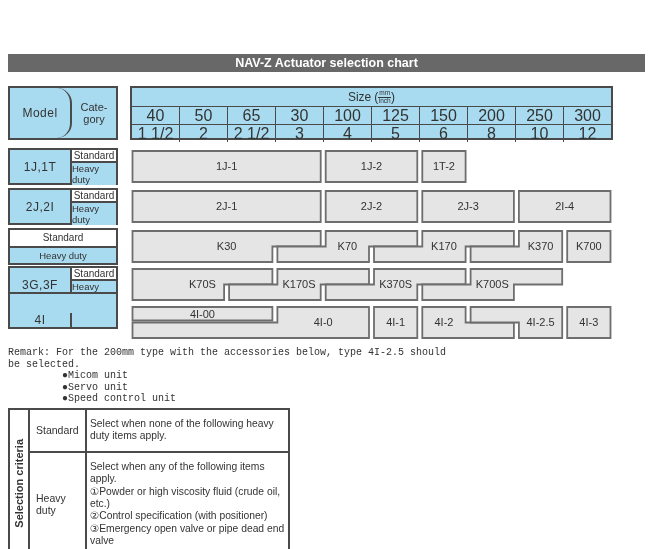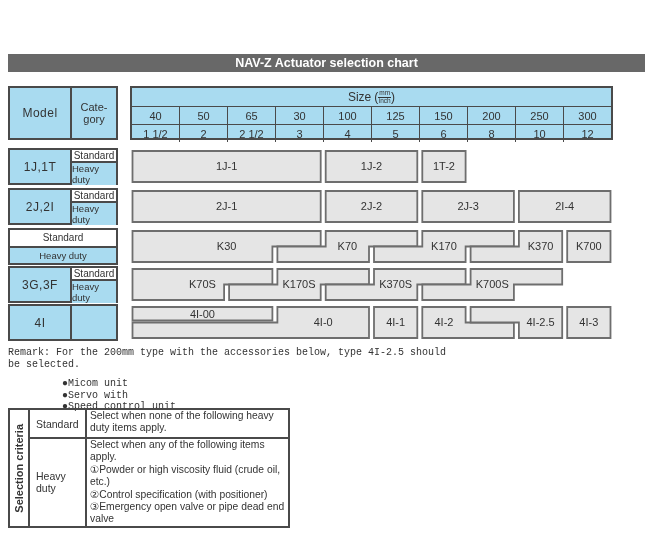--- a/index.html
+++ b/index.html
@@ -11,50 +11,50 @@
             font-size:12.5px;font-weight:bold;display:flex;align-items:center;justify-content:center;}
   
   .block{box-sizing:border-box;border:2px solid #4a4a4a;background:#a9dbf0;display:flex;}
   .model-cell{box-sizing:border-box;width:62px;border-right:2px solid #4a4a4a;display:flex;
               align-items:center;justify-content:center;font-size:12px;letter-spacing:.5px;}
   .cat-col{flex:1;display:flex;flex-direction:column;}
   .cat-top{box-sizing:border-box;flex:1;background:#fff;border-bottom:2px solid #4a4a4a;
            display:flex;align-items:center;justify-content:center;font-size:10px;}
   .cat-bot{flex:1;background:#a9dbf0;display:flex;align-items:center;justify-content:center;font-size:9.5px;}
   #left-header{left:8px;top:86px;width:110px;height:54px;}
-  #left-header .model-cell{font-size:12px;}
+  #left-header .model-cell{font-size:12px;border-radius:15px;}
   .cat-header{flex:1;display:flex;align-items:center;justify-content:center;
               font-size:11px;text-align:center;line-height:12px;}
   
   #size-grid{left:130px;top:86px;width:483px;height:54px;box-sizing:border-box;
              border:2px solid #4a4a4a;background:#a9dbf0;}
   #size-band{height:18px;display:flex;align-items:center;justify-content:center;font-size:12px;gap:3px;}
   .frac{display:inline-flex;flex-direction:column;align-items:center;font-size:6.5px;line-height:6.5px;}
   .frac .ftop{border-bottom:1px solid #333;padding:0 1px;}
   .size-row{display:flex;height:18px;box-sizing:border-box;border-top:1.5px solid #4a4a4a;}
   .size-cell{box-sizing:border-box;flex:1;display:flex;align-items:center;justify-content:center;
-             font-size:11px;border-left:1.5px solid #4a4a4a;}
+             font-size:16px;border-left:1.5px solid #4a4a4a;}
   .size-cell:first-child{border-left:none;}
   
   #bars{left:0;top:0;width:650px;height:549px;pointer-events:none;}
   
   #remark{left:8px;top:347px;width:440px;font-size:10px;line-height:11.5px;font-family:Liberation Mono, monospace;}
-  #remark .bullets{margin-left:54px;margin-top:8px;}
+  #remark .bullets{margin-left:54px;}
   #note778{left:450px;top:347px;font-size:10.5px;}
   
   #criteria{left:8px;top:408px;width:282px;box-sizing:border-box;border:2px solid #4a4a4a;display:flex;}
   #crit-label{box-sizing:border-box;width:20px;border-right:2px solid #4a4a4a;display:flex;
               align-items:center;justify-content:center;}
   #crit-label span{writing-mode:vertical-rl;transform:rotate(180deg);font-weight:bold;font-size:11px;white-space:nowrap;}
   #crit-rows{flex:1;display:flex;flex-direction:column;}
   .crit-row{display:flex;box-sizing:border-box;border-top:2px solid #4a4a4a;}
   .crit-row:first-child{border-top:none;}
   .crit-name{box-sizing:border-box;width:57px;border-right:2px solid #4a4a4a;display:flex;
              align-items:center;justify-content:flex-start;padding-left:6px;font-size:10.5px;}
-  .crit-desc{flex:1;font-size:10.3px;line-height:12.4px;padding:0 3px;white-space:pre-line;}
+  .crit-desc{flex:1;font-size:10.3px;line-height:12.4px;padding:8px 3px;white-space:pre-line;}
 </style>
 </head>
 <body>
 
 <div id="stage">
 
   <div id="titlebar" class="abs">
     <span>NAV-Z Actuator selection chart</span>
   </div>
 
@@ -123,21 +123,21 @@
           <div class="cat-bot">Heavy duty</div>
         </div>
       </div>
       <div class="abs block" style="left: 8px; top: 266px; width: 110px; height: 37px;">
         <div class="model-cell">3G,3F</div>
         <div class="cat-col">
           <div class="cat-top">Standard</div>
           <div class="cat-bot">Heavy duty</div>
         </div>
       </div>
-      <div class="abs block" style="left: 8px; top: 304px; width: 110px; height: 37px;">
+      <div class="abs block" style="left: 8px; top: 292px; width: 110px; height: 37px; align-items: flex-end;">
         <div class="model-cell">4I</div>
       </div>
     </div>
 
   <svg id="bars" class="abs" xmlns="http://www.w3.org/2000/svg">
       <polygon points="132.5,151 320.7,151 320.7,182 132.5,182" fill="#E5E5E5" stroke="#6E6E6E" stroke-width="1.8"></polygon>
       <text x="226.6" y="167.5" text-anchor="middle" dominant-baseline="middle" font-size="11" fill="#333333">1J-1</text>
       <polygon points="325.7,151 417.29999999999995,151 417.29999999999995,182 325.7,182" fill="#E5E5E5" stroke="#6E6E6E" stroke-width="1.8"></polygon>
       <text x="371.5" y="167.5" text-anchor="middle" dominant-baseline="middle" font-size="11" fill="#333333">1J-2</text>
       <polygon points="422.29999999999995,151 465.59999999999997,151 465.59999999999997,182 422.29999999999995,182" fill="#E5E5E5" stroke="#6E6E6E" stroke-width="1.8"></polygon>
@@ -179,21 +179,21 @@
       <polygon points="470.59999999999997,307 562.2,307 562.2,322.5 562.2,322.5 562.2,338 518.9,338 518.9,322.5 470.59999999999997,322.5" fill="#E5E5E5" stroke="#6E6E6E" stroke-width="1.8"></polygon>
       <text x="540.55" y="323.5" text-anchor="middle" dominant-baseline="middle" font-size="11" fill="#333333">4I-2.5</text>
       <polygon points="567.2,307 610.5,307 610.5,338 567.2,338" fill="#E5E5E5" stroke="#6E6E6E" stroke-width="1.8"></polygon>
       <text x="588.85" y="323.5" text-anchor="middle" dominant-baseline="middle" font-size="11" fill="#333333">4I-3</text>
     </svg>
 
   <div id="remark" class="abs">
     <div>Remark: For the 200mm type with the accessories below, type 4I-2.5 should be selected.</div>
     <div class="bullets" id="remark-bullets">
         <div>●Micom unit</div>
-        <div>●Servo with</div>
+        <div>●Servo unit</div>
         <div>●Speed control unit</div>
       </div>
   </div>
 
 
   <div id="criteria" class="abs">
     <div id="crit-label">
       <span>Selection criteria</span>
     </div>
     <div id="crit-rows">

